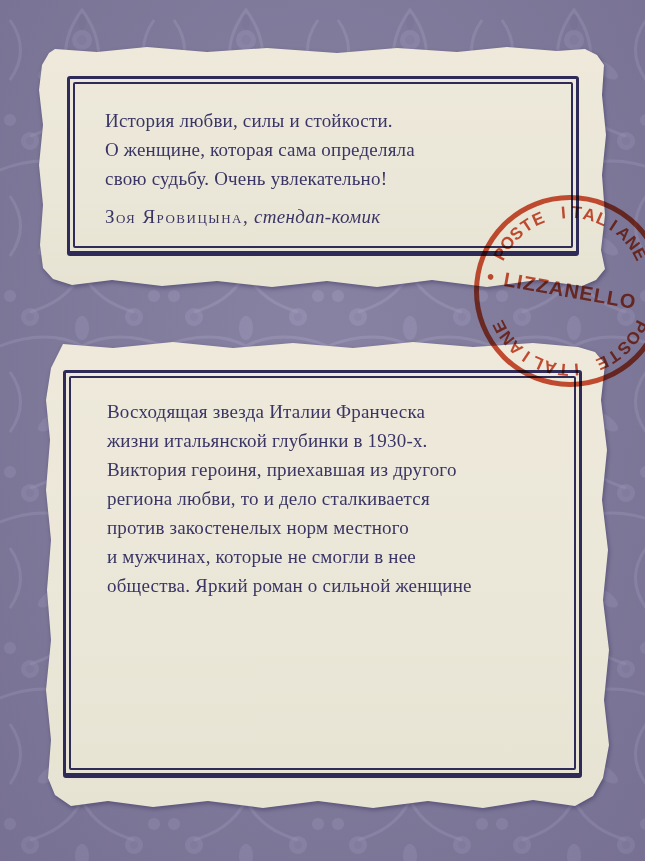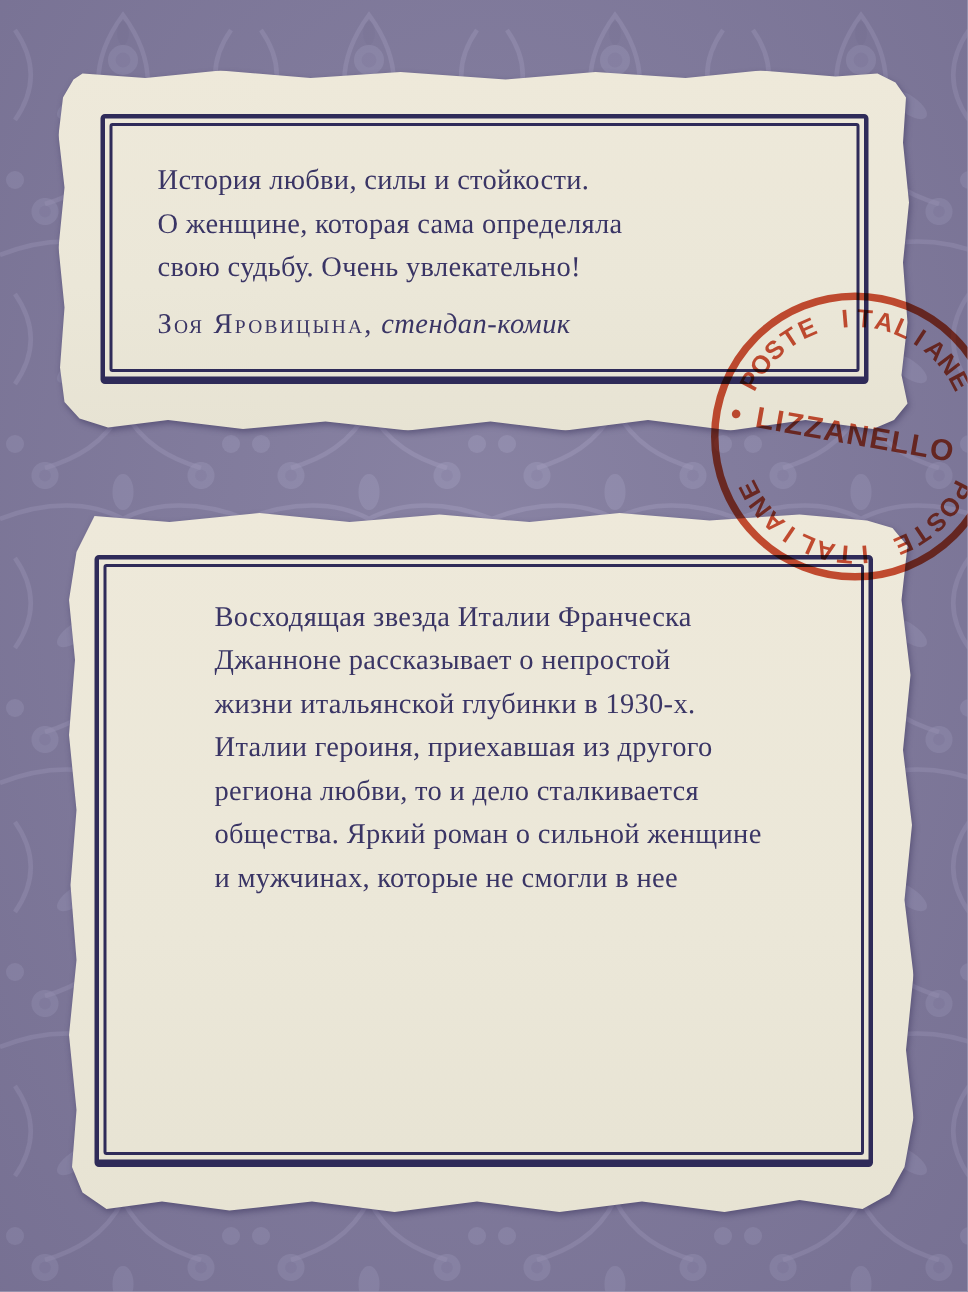--- a/index.html
+++ b/index.html
@@ -35,21 +35,21 @@
   .frame{
     position:absolute;border:3px solid #2f2b59;border-bottom-width:5px;border-radius:3px;
   }
   .frame-inner{position:absolute;inset:3px;border:2px solid #2f2b59;border-radius:2px;}
   .card-wrap.top .frame{left:30px;top:31px;width:506px;height:172px;}
   .card-wrap.bottom .frame{left:20px;top:30px;width:513px;height:400px;}
   .quote{
     position:absolute;color:#3a3565;font-size:19px;line-height:29px;letter-spacing:0.2px;
   }
   .card-wrap.top .quote{left:68px;top:61px;width:460px;}
-  .card-wrap.bottom .quote{left:64px;top:57px;width:482px;margin-left:36px;}
+  .card-wrap.bottom .quote{left:64px;top:57px;width:482px;}
   .attribution{margin-top:9px;}
   .card-wrap.bottom .attribution{width:452px;}
   .author-name{font-variant:small-caps;letter-spacing:1.5px;}
   .author-role{font-style:italic;letter-spacing:0.3px;}
   
   .stamp{
     position:absolute;left:472px;top:193px;width:196px;height:196px;
     opacity:0.88;mix-blend-mode:multiply;color:#c8391b;
   }
   .stamp-ring{position:absolute;inset:2px;border:5px solid #c8391b;border-radius:50%;}
@@ -121,26 +121,26 @@
 </div>
 
 <div class="card-wrap bottom">
   <div class="card">
     <div class="frame">
       <div class="frame-inner"></div>
     </div>
     <div class="quote">
       <div>
           <div>Восходящая звезда Италии Франческа</div>
-          <div>Джанноне рассказывает о непростой</div>
           <div>жизни итальянской глубинки в 1930-х.</div>
-          <div>Италии героиня, приехавшая из другого</div>
+          <div>Виктория героиня, приехавшая из другого</div>
           <div>региона любви, то и дело сталкивается</div>
+          <div>против закостенелых норм местного</div>
+          <div>и мужчинах, которые не смогли в нее</div>
           <div>общества. Яркий роман о сильной женщине</div>
-          <div>и мужчинах, которые не смогли в нее</div>
         </div>
     </div>
   </div>
 </div>
 
 <div class="stamp">
   <div class="stamp-ring"></div>
   <div class="stamp-arc">
       <span style="transform: translate(-50%, -50%) rotate(-62deg) translateY(-78px);">P</span>
       <span style="transform: translate(-50%, -50%) rotate(-52.4615deg) translateY(-78px);">O</span>

